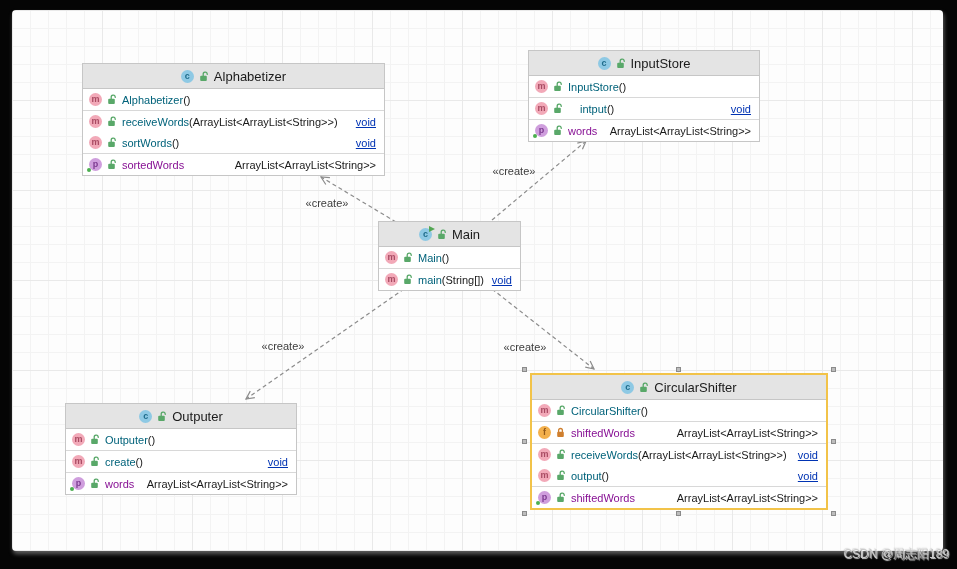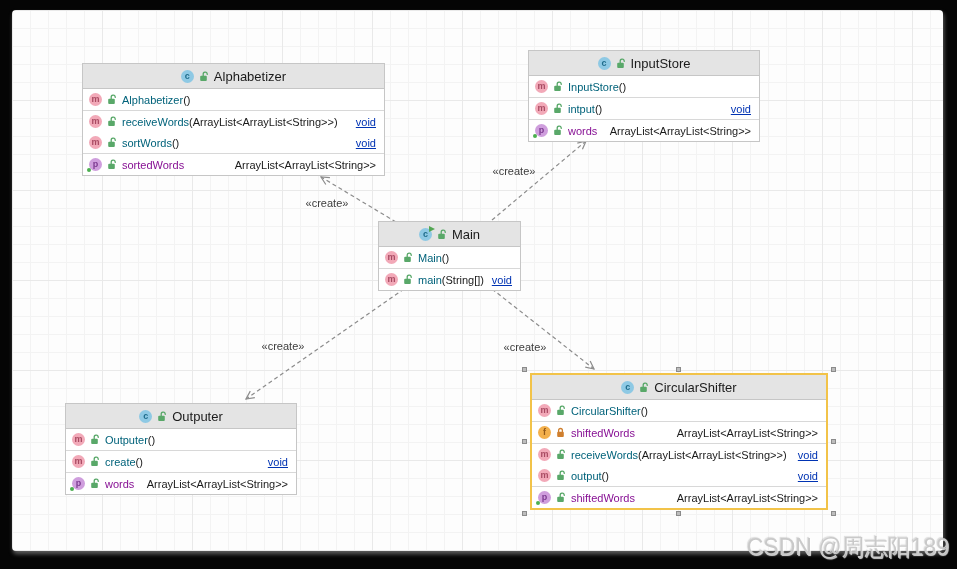--- a/index.html
+++ b/index.html
@@ -64,21 +64,21 @@
   .sel-handle.tl { left:-10px; top:-8px; }
   .sel-handle.tm { left:calc(50% - 3px); top:-8px; }
   .sel-handle.tr { right:-10px; top:-8px; }
   .sel-handle.ml { left:-10px; top:calc(50% - 3px); }
   .sel-handle.mr { right:-10px; top:calc(50% - 3px); }
   .sel-handle.bl { left:-10px; bottom:-8px; }
   .sel-handle.bm { left:calc(50% - 3px); bottom:-8px; }
   .sel-handle.br { right:-10px; bottom:-8px; }
 
   #watermark { position:absolute; right:8px; bottom:6px; z-index:5;
-    font-size:23px; color:#c9c9c9;
+    font-size:12px; color:#c9c9c9;
     text-shadow:1px 1px 1px rgba(255,255,255,.85), -1px -1px 1px rgba(120,120,120,.25); }
 </style>
 </head>
 <body>
 
 <div id="stage">
   <div id="canvas"></div>
   <svg id="edges">
       <defs>
         <marker id="arrowOpen" markerWidth="11" markerHeight="10" refX="9" refY="5" orient="auto" markerUnits="userSpaceOnUse">
@@ -179,21 +179,21 @@
         </div>
         <div class="uml-section">
           <div class="uml-row">
             <span class="ci ci-m">m</span>
             <span class="lock">
               <svg width="10" height="11" viewBox="0 0 10 11">
                 <path d="M4.2 5 V3.4 A2 2 0 0 1 8.2 3.0 L8.4 3.8" fill="none" stroke="#59A869" stroke-width="1.3"></path>
                 <rect x="1.2" y="4.8" width="6.6" height="5.2" rx="1" fill="#59A869"></rect>
               </svg>
             </span>
-            <span class="sig"><span class="member-name-m" style="color: rgb(0, 98, 122);">intput</span><span class="params">()</span></span>
+            <span class="sig"><span class="member-name-m" style="color: rgb(0, 98, 122); margin-left: 12px;">intput</span><span class="params">()</span></span>
             <span class="rtype kw" style="color: rgb(0, 51, 179);">void</span>
           </div>
         </div>
         <div class="uml-section">
           <div class="uml-row">
             <span class="ci ci-p">p</span>
             <span class="lock">
               <svg width="10" height="11" viewBox="0 0 10 11">
                 <path d="M4.2 5 V3.4 A2 2 0 0 1 8.2 3.0 L8.4 3.8" fill="none" stroke="#59A869" stroke-width="1.3"></path>
                 <rect x="1.2" y="4.8" width="6.6" height="5.2" rx="1" fill="#59A869"></rect>

